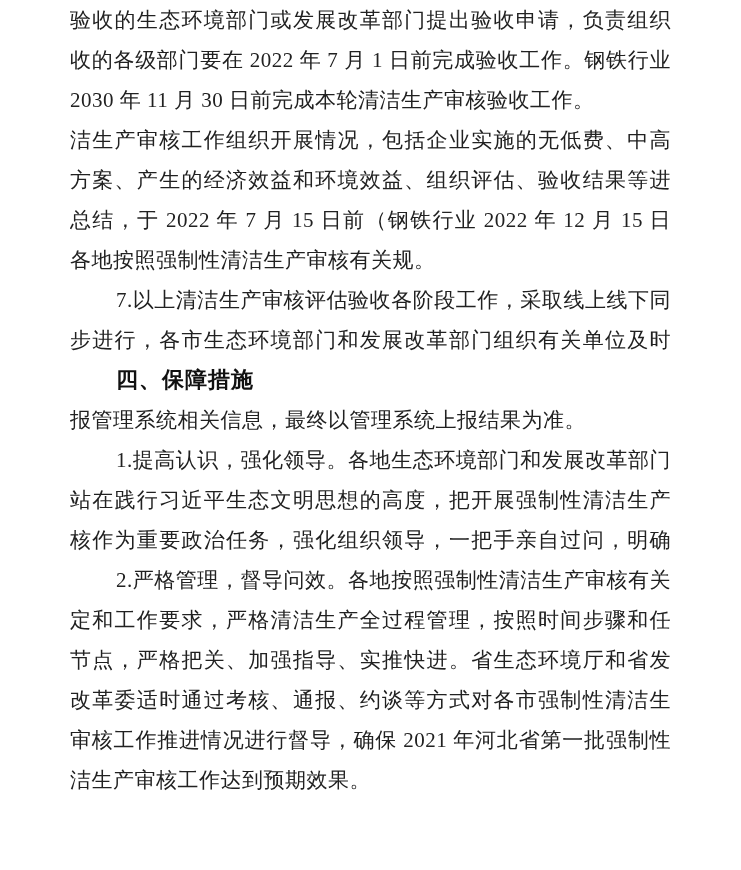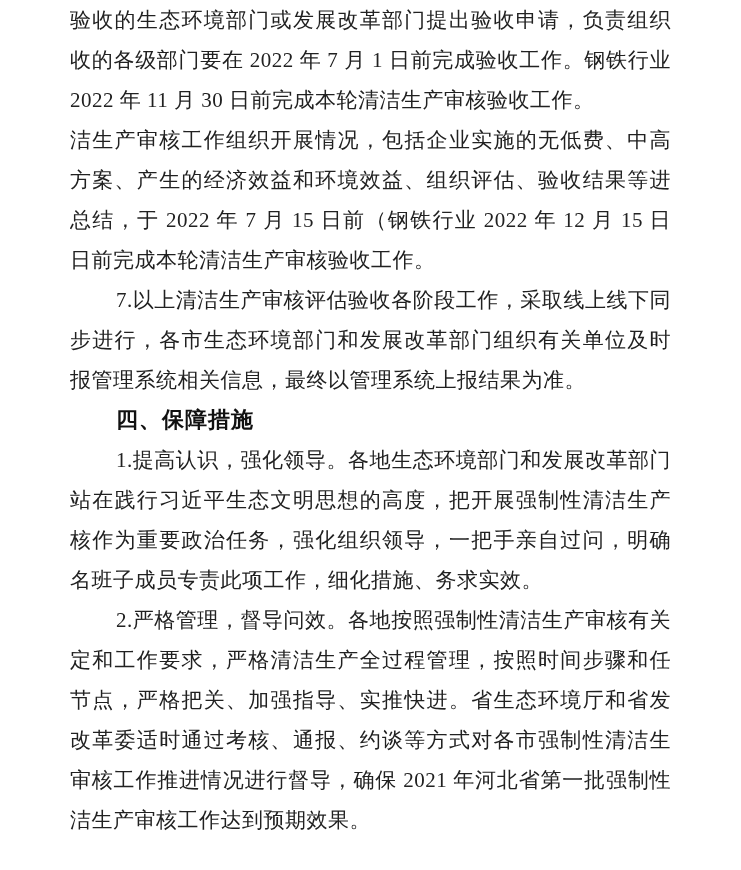--- a/index.html
+++ b/index.html
@@ -47,33 +47,32 @@
     letter-spacing: 1px;
   }
 </style>
 </head>
 <body>
 
 <div class="page">
   <div class="text-block">
       <div class="line justify">验收的生态环境部门或发展改革部门提出验收申请，负责组织验</div>
       <div class="line justify">收的各级部门要在 2022 年 7 月 1 日前完成验收工作。钢铁行业于</div>
-      <div class="line">2022 年 11 月 30 日前完成本轮清洁生产审核验收工作。</div>
+      <div class="line">2030 年 11 月 30 日前完成本轮清洁生产审核验收工作。</div>
       <div class="line justify">洁生产审核工作组织开展情况，包括企业实施的无低费、中高费</div>
       <div class="line justify">方案、产生的经济效益和环境效益、组织评估、验收结果等进行</div>
       <div class="line justify">总结，于 2022 年 7 月 15 日前（钢铁行业 2022 年 12 月 15 日前）</div>
-      <div class="line">日前完成本轮清洁生产审核验收工作。</div>
+      <div class="line">各地按照强制性清洁生产审核有关规。</div>
       <div class="line justify indent">7.以上清洁生产审核评估验收各阶段工作，采取线上线下同</div>
       <div class="line justify">步进行，各市生态环境部门和发展改革部门组织有关单位及时填</div>
+      <div class="line indent heading">四、保障措施</div>
       <div class="line">报管理系统相关信息，最终以管理系统上报结果为准。</div>
-      <div class="line indent heading">四、保障措施</div>
       <div class="line justify indent">1.提高认识，强化领导。各地生态环境部门和发展改革部门要</div>
       <div class="line justify">站在践行习近平生态文明思想的高度，把开展强制性清洁生产审</div>
       <div class="line justify">核作为重要政治任务，强化组织领导，一把手亲自过问，明确一</div>
-      <div class="line">名班子成员专责此项工作，细化措施、务求实效。</div>
       <div class="line justify indent">2.严格管理，督导问效。各地按照强制性清洁生产审核有关规</div>
       <div class="line justify">定和工作要求，严格清洁生产全过程管理，按照时间步骤和任务</div>
       <div class="line justify">节点，严格把关、加强指导、实推快进。省生态环境厅和省发展</div>
       <div class="line justify">改革委适时通过考核、通报、约谈等方式对各市强制性清洁生产</div>
       <div class="line justify">审核工作推进情况进行督导，确保 2021 年河北省第一批强制性清</div>
       <div class="line">洁生产审核工作达到预期效果。</div>
     </div>
 </div>
 
 </body></html>

